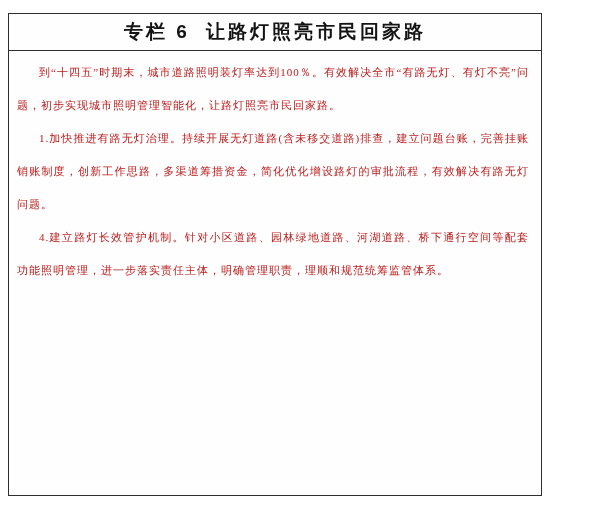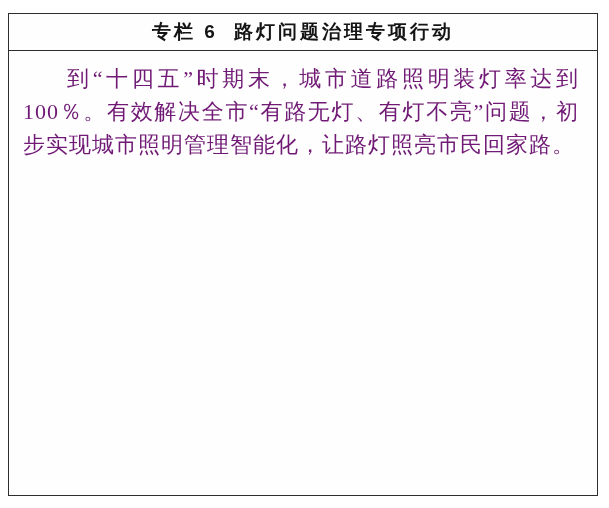--- a/index.html
+++ b/index.html
@@ -11,21 +11,21 @@
     height: 508px;
     background: #ffffff;
     position: relative;
     font-family: "Liberation Serif", serif;
     overflow: hidden;
   }
   .panel {
     position: absolute;
     left: 8px;
     top: 13px;
-    width: 590px;
+    width: 534px;
     height: 483px;
     box-sizing: border-box;
     border: 1.5px solid #2e2e2e;
     background: #fefefe;
   }
   .panel-header {
     box-sizing: border-box;
     height: 37px;
     border-bottom: 1.5px solid #2e2e2e;
     display: flex;
@@ -40,34 +40,36 @@
   }
   .panel-header .gap {
     display: inline-block;
     width: 16px;
   }
   .panel-body {
     box-sizing: border-box;
     padding: 5px 12px 0 8px;
   }
   .panel-body p {
-    margin: 6px;
-    font-size: 22px;
+    margin: 0;
+    font-size: 11px;
     line-height: 33px;
     letter-spacing: 1px;
-    color: #701a75;
+    color: #b91c1c;
     text-align: justify;
     text-indent: 2em;
   }
 </style>
 </head>
 <body>
 
 <div class="panel">
   <div class="panel-header">
     <span>专栏 6</span>
     <span class="gap"></span>
-    <span>路灯问题治理专项行动</span>
+    <span>让路灯照亮市民回家路</span>
   </div>
   <div class="panel-body">
       <p>到“十四五”时期末，城市道路照明装灯率达到100％。有效解决全市“有路无灯、有灯不亮”问题，初步实现城市照明管理智能化，让路灯照亮市民回家路。</p>
+      <p>1.加快推进有路无灯治理。持续开展无灯道路(含未移交道路)排查，建立问题台账，完善挂账销账制度，创新工作思路，多渠道筹措资金，简化优化增设路灯的审批流程，有效解决有路无灯问题。</p>
+      <p>4.建立路灯长效管护机制。针对小区道路、园林绿地道路、河湖道路、桥下通行空间等配套功能照明管理，进一步落实责任主体，明确管理职责，理顺和规范统筹监管体系。</p>
     </div>
 </div>
 
 </body></html>

